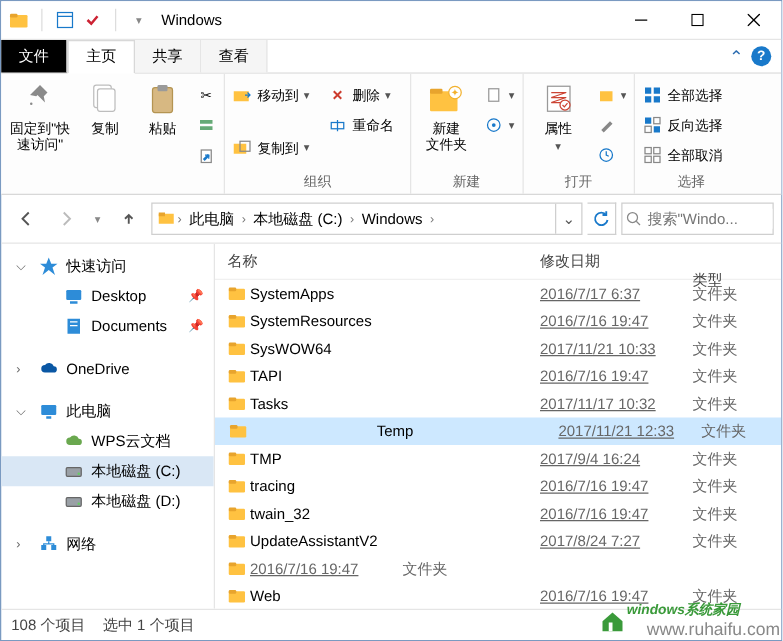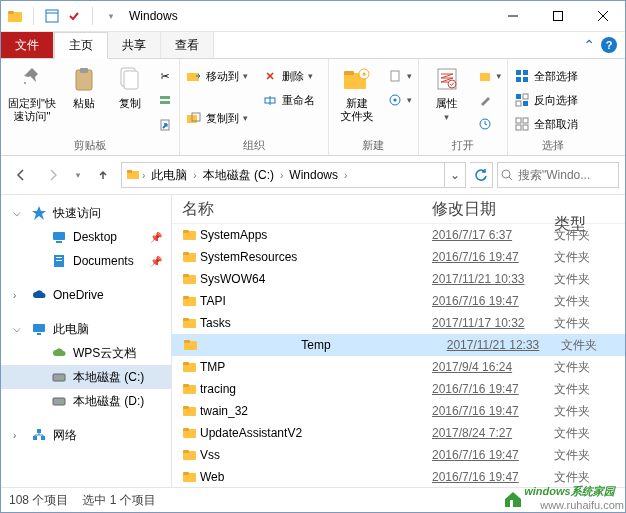--- a/index.html
+++ b/index.html
@@ -63,21 +63,21 @@
     border-bottom: 1px solid #d8d8d8;
   }
   .tabs .tab {
     padding: 0 14px;
     display: flex; align-items: center;
     background: #f5f5f5;
     border-right: 1px solid #e5e5e5;
     font-size: 12px;
   }
   .tabs .tab.file {
-    background: #b91c1c;
+    background: #000000;
     color: #fff;
   }
   .tabs .tab.active {
     background: #fff;
     border-top: 1px solid #d8d8d8;
     border-left: 1px solid #d8d8d8;
     border-right: 1px solid #d8d8d8;
     border-bottom: 1px solid #fff;
     margin-bottom: -1px;
     text-align: right;
@@ -254,21 +254,21 @@
   .filepane {
     flex: 1;
     display: flex;
     flex-direction: column;
     position: relative;
   }
   .cols {
     display: flex;
     height: 28px;
     align-items: center;
-    font-size: 16px;
+    font-size: 12px;
     color: #444;
     padding-left: 10px;
     border-bottom: 1px solid #f0f0f0;
   }
   .col-n { width: 250px; }
   .col-d { width: 122px; }
   .col-t { width: 50px; margin-top: 30px; }
 
   .filelist {
     flex: 1;
@@ -307,21 +307,21 @@
     position: absolute;
     right: 2px; bottom: 2px;
     display: flex; align-items: center;
     font-size: 11px;
     color: #3a9a3a;
     font-weight: bold;
     font-style: italic;
     z-index: 20;
   }
   .watermark .sub {
-    font-size: 11px;
+    font-size: 14px;
     color: #888;
     font-style: normal;
     font-weight: normal;
     display: block;
     padding-left: 16px;
   }
 </style>
 </head>
 <body>
 
@@ -392,35 +392,35 @@
               <svg width="28" height="28">
                 <path d="M14 3 L20 9 L17 12 L18 17 L12 11 L5 18 L11 12 L6 11 L11 6 Z" fill="#8a8a8a"></path>
                 <circle cx="7" cy="18" r="1" fill="#8a8a8a"></circle>
               </svg>
             </span>
           <span class="btntext">固定到"快速访问"</span>
         </div>
         <div class="bigbtn" style="width:38px">
           <span class="bigicon">
               <svg width="28" height="28">
+                <rect x="5" y="3" width="14" height="18" rx="2" fill="#fff" stroke="#bdbdbd"></rect>
+                <rect x="8" y="6" width="14" height="18" rx="2" fill="#fff" stroke="#bdbdbd"></rect>
+              </svg>
+            </span>
+          <span class="btntext">复制</span>
+        </div>
+        <div class="bigbtn" style="width:38px">
+          <span class="bigicon">
+              <svg width="28" height="28">
                 <rect x="6" y="5" width="16" height="20" rx="2" fill="#d7b882" stroke="#b49452"></rect>
                 <rect x="10" y="3" width="8" height="5" rx="1" fill="#9a9a9a"></rect>
               </svg>
             </span>
           <span class="btntext">粘贴</span>
         </div>
-        <div class="bigbtn" style="width:38px">
-          <span class="bigicon">
-              <svg width="28" height="28">
-                <rect x="5" y="3" width="14" height="18" rx="2" fill="#fff" stroke="#bdbdbd"></rect>
-                <rect x="8" y="6" width="14" height="18" rx="2" fill="#fff" stroke="#bdbdbd"></rect>
-              </svg>
-            </span>
-          <span class="btntext">复制</span>
-        </div>
         <div class="smallcol">
           <div class="smallrow">
               <span class="si">✂</span>
             </div>
           <div class="smallrow">
               <span class="si">
                 <svg width="14" height="14">
                   <rect x="2" y="3" width="10" height="3" fill="#6a7"></rect>
                   <rect x="2" y="8" width="10" height="3" fill="#6a7"></rect>
                 </svg>
@@ -430,21 +430,20 @@
               <span class="si">
                 <svg width="14" height="14">
                   <rect x="3" y="3" width="8" height="10" fill="#fff" stroke="#888"></rect>
                   <path d="M5 11 L9 7" stroke="#1979ca" stroke-width="2" fill="none"></path>
                   <path d="M9 7 l-3 0 l3 0 l0 3" stroke="#1979ca" stroke-width="1" fill="none"></path>
                 </svg>
               </span>
             </div>
         </div>
       </div>
-      <div class="label">剪贴板</div>
     </div>
 
     <div class="rgroup">
       <div class="body">
         <div class="smallcol" style="width:68px;gap:20px;">
           <div class="smallrow">
             <span class="si">
                 <svg width="16" height="14">
                   <rect x="1" y="4" width="12" height="8" fill="#ffc241"></rect>
                   <path d="M10 7 l4 0 m-2 -2 l2 2 l-2 2" stroke="#1979ca" fill="none"></path>
@@ -848,21 +847,20 @@
               </svg></span>
             <span class="nm">UpdateAssistantV2</span>
             <span class="dt">2017/8/24 7:27</span>
             <span class="tp">文件夹</span>
           </div>
           <div class="frow">
             <span class="ic"><svg width="16" height="14">
                 <rect x="1" y="4" width="13" height="9" rx="1" fill="#ffc241"></rect>
                 <rect x="1" y="3" width="6" height="3" rx="1" fill="#e8a42d"></rect>
               </svg></span>
-            <span class="nm">Vss</span>
             <span class="dt">2016/7/16 19:47</span>
             <span class="tp">文件夹</span>
           </div>
           <div class="frow">
             <span class="ic"><svg width="16" height="14">
                 <rect x="1" y="4" width="13" height="9" rx="1" fill="#ffc241"></rect>
                 <rect x="1" y="3" width="6" height="3" rx="1" fill="#e8a42d"></rect>
               </svg></span>
             <span class="nm">Web</span>
             <span class="dt">2016/7/16 19:47</span>

